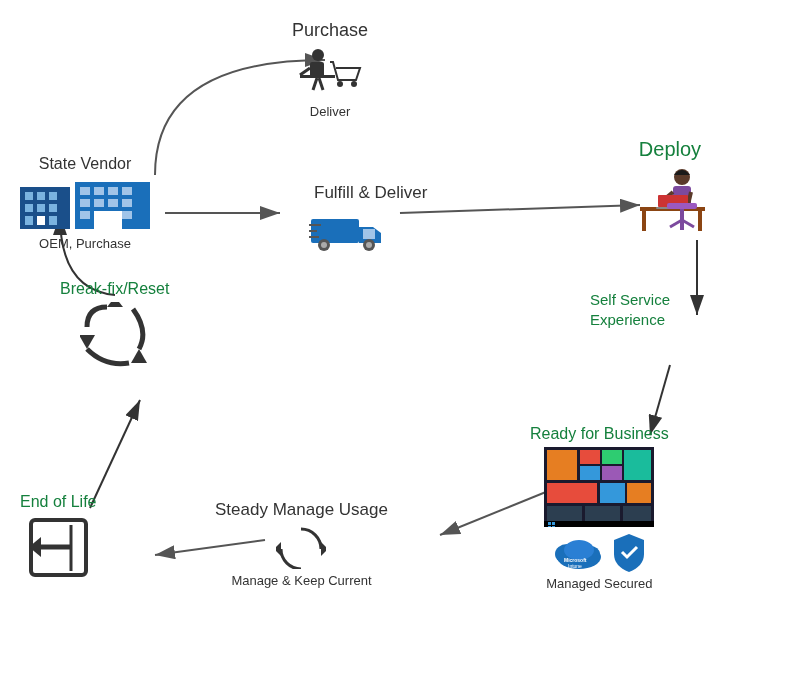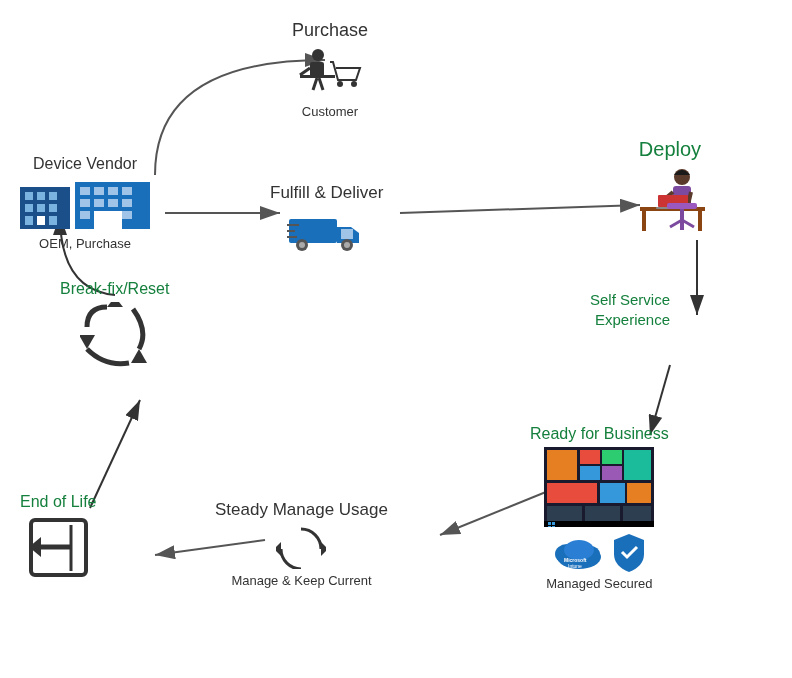--- a/index.html
+++ b/index.html
@@ -103,25 +103,25 @@
 
         <rect x="10" y="30" width="35" height="3" fill="#333"></rect>
 
         <g transform="translate(38, 15)">
           <path d="M2 2 L5 2 L10 20 L28 20 L32 8 L8 8" stroke="#333" stroke-width="2" fill="none"></path>
           <circle cx="12" cy="24" r="3" fill="#333"></circle>
           <circle cx="26" cy="24" r="3" fill="#333"></circle>
         </g>
       </svg>
     </div>
-    <div class="node-label">Customer</div>
+    <div class="node-label">Deliver</div>
   </div>
 
   <div class="node" style="left:15px; top:155px;">
-    <div class="node-label-dark" style="font-size:16px;">Device Vendor</div>
+    <div class="node-label-dark" style="font-size:16px;">State Vendor</div>
 
     <div class="icon-box" style="width:140px; height:55px;">
       <svg width="140" height="55" viewBox="0 0 140 55">
 
         <rect x="5" y="10" width="50" height="42" fill="#1a4f8a"></rect>
         <rect x="10" y="15" width="8" height="8" fill="#7ab3e0"></rect>
         <rect x="22" y="15" width="8" height="8" fill="#7ab3e0"></rect>
         <rect x="34" y="15" width="8" height="8" fill="#7ab3e0"></rect>
         <rect x="10" y="27" width="8" height="8" fill="#7ab3e0"></rect>
         <rect x="22" y="27" width="8" height="8" fill="#7ab3e0"></rect>
@@ -141,21 +141,21 @@
         <rect x="107" y="22" width="10" height="8" fill="#a0c4e8"></rect>
         <rect x="65" y="34" width="10" height="8" fill="#a0c4e8"></rect>
         <rect x="107" y="34" width="10" height="8" fill="#a0c4e8"></rect>
         <rect x="79" y="34" width="28" height="18" fill="#fff"></rect>
       </svg>
     </div>
     <div class="node-label">OEM, Purchase</div>
   </div>
 
   <div class="node" style="left:270px; top:183px;">
-    <div class="node-label-dark" style="font-size:17px;">Fulfill &amp; Deliver</div>
+    <div class="node-label-dark" style="font-size:17px;margin-left:44px;">Fulfill &amp; Deliver</div>
 
     <div class="icon-box">
       <svg width="80" height="45" viewBox="0 0 80 45">
 
         <rect x="2" y="12" width="48" height="24" rx="2" fill="#1a6fba"></rect>
 
         <path d="M50 20 L50 36 L72 36 L72 26 L64 20 Z" fill="#1a6fba"></path>
         <rect x="54" y="22" width="12" height="10" fill="#a0c4e8"></rect>
 
         <circle cx="15" cy="38" r="6" fill="#555"></circle>
@@ -195,21 +195,21 @@
         <line x1="52" y1="43" x2="52" y2="65" stroke="#7c4a9e" stroke-width="4"></line>
         <line x1="52" y1="55" x2="40" y2="62" stroke="#7c4a9e" stroke-width="3"></line>
         <line x1="52" y1="55" x2="64" y2="62" stroke="#7c4a9e" stroke-width="3"></line>
 
         <rect x="37" y="38" width="30" height="6" rx="2" fill="#9b59c0"></rect>
       </svg>
     </div>
   </div>
 
   <div class="node" style="left:590px; top:290px;">
-    <div class="node-label-blue" style="text-align:right; line-height:1.3;">Self Service<br>Experience</div>
+    <div class="node-label-blue" style="text-align:left; line-height:1.3;">Self Service<br>Experience</div>
   </div>
 
   <div class="node" style="left:60px; top:280px;">
     <div class="node-label-blue" style="font-size:16px;">Break-fix/Reset</div>
 
     <div class="icon-box">
       <svg width="70" height="65" viewBox="0 0 70 65">
 
         <g transform="translate(35,33)">
 

